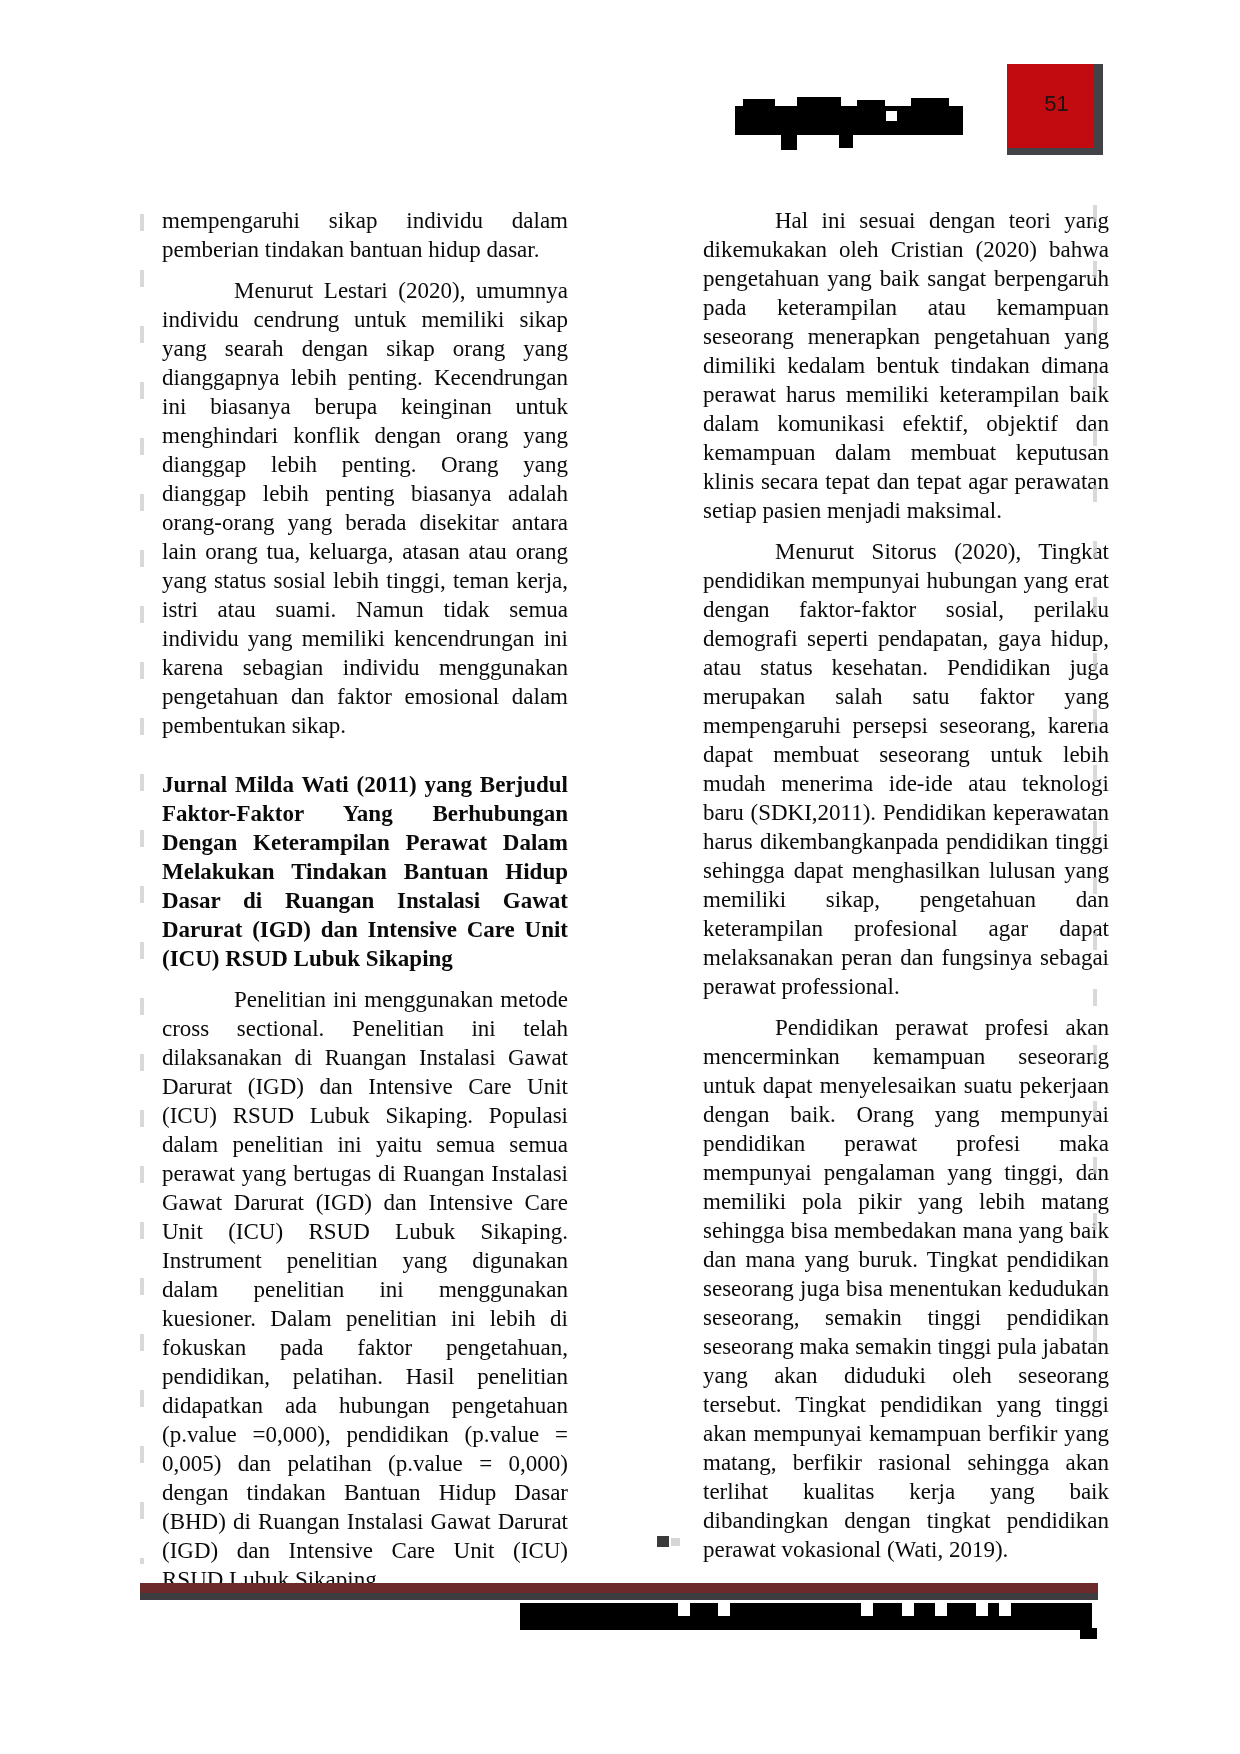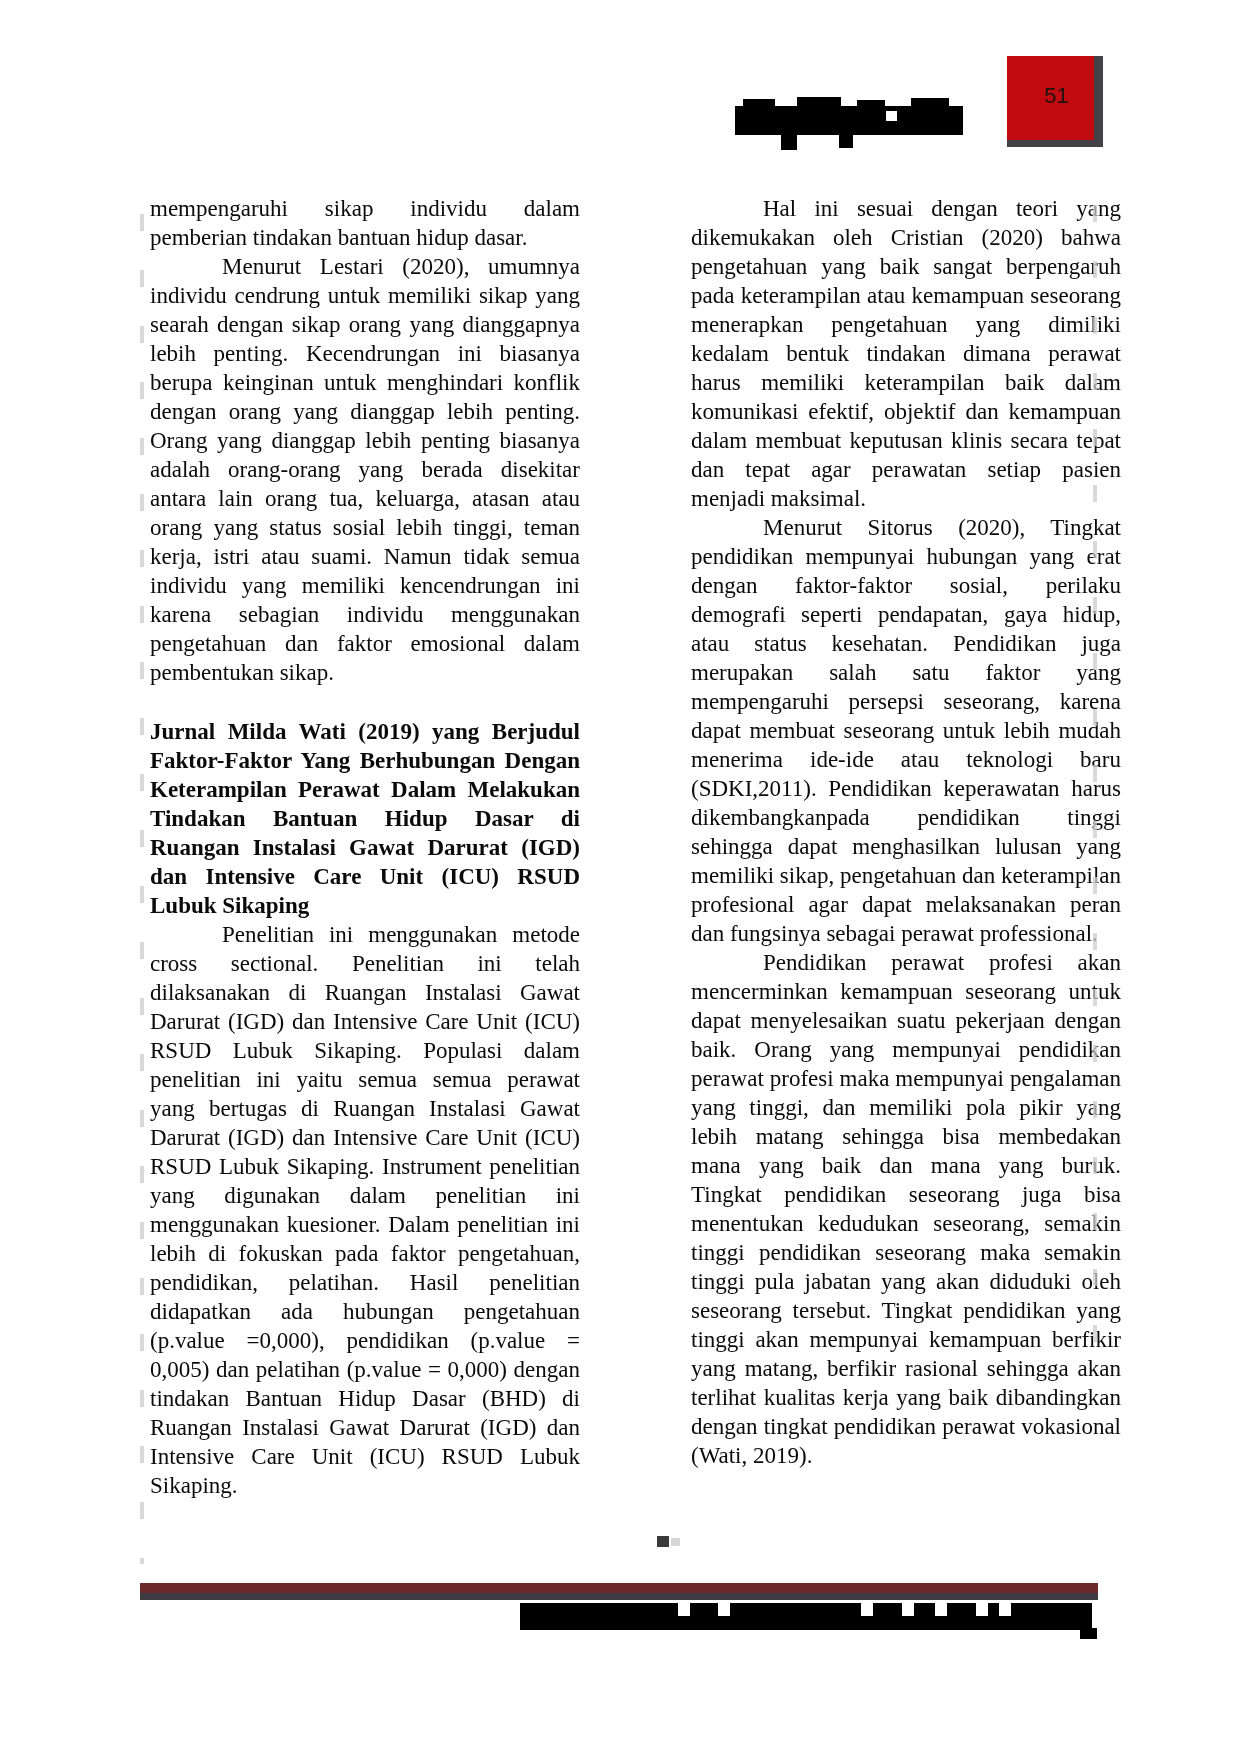--- a/index.html
+++ b/index.html
@@ -15,38 +15,38 @@
   .rt-main{left:0;top:9px;width:228px;height:29px;}
   .rt-b1{left:8px;top:2px;width:32px;height:10px;}
   .rt-b2{left:62px;top:0px;width:44px;height:12px;}
   .rt-b3{left:122px;top:3px;width:28px;height:9px;}
   .rt-b4{left:176px;top:1px;width:38px;height:11px;}
   .rt-d1{left:46px;top:38px;width:16px;height:15px;}
   .rt-d2{left:104px;top:38px;width:14px;height:13px;}
   .rt-notch{position:absolute;left:151px;top:14px;width:11px;height:10px;background:#fff;}
 
   .page-number-box{
-    position:absolute;left:1007px;top:56px;width:87px;height:84px;
+    position:absolute;left:1007px;top:64px;width:87px;height:84px;
     background:#C20B10;border-right:9px solid #434347;border-bottom:7px solid #434347;
     display:flex;align-items:center;justify-content:center;
   }
   .page-number-box span{
     font-family:"Liberation Sans", sans-serif;font-size:22px;color:#1d1310;
     transform:translate(6px,-2px);
   }
 
   
   .col{
     position:absolute;top:194px;width:430px;
     font-size:23px;line-height:29px;color:#0a0a0a;
     text-align:justify;
   }
   .col-left{left:150px;}
   .col-right{left:691px;}
-  .col p{margin:0;}
+  .col p{margin:12px;}
   .col p.indent{text-indent:72px;}
   .col p.heading{font-weight:bold;margin-top:30px;}
   .it{}
   .bd{font-weight:bold;}
 
   
   .change-bars{position:absolute;width:4px;pointer-events:none;
     background:repeating-linear-gradient(180deg,#cccccc 0 17px,transparent 17px 56px);
     opacity:.75;}
   .cb-left{left:140px;top:214px;height:1350px;}
@@ -81,21 +81,21 @@
     <div class="rt-notch"></div>
   </div>
 
   <div class="page-number-box">
     <span>51</span>
   </div>
 
   <div class="col col-left" id="col-left">
       <p><span>mempengaruhi sikap individu dalam pemberian tindakan bantuan hidup dasar.</span></p>
       <p class="indent"><span>Menurut Lestari (2020), umumnya individu cendrung untuk memiliki sikap yang searah dengan sikap orang yang dianggapnya lebih penting. Kecendrungan ini biasanya berupa keinginan untuk menghindari konflik dengan orang yang dianggap lebih penting. Orang yang dianggap lebih penting biasanya adalah orang-orang yang berada disekitar antara lain orang tua, keluarga, atasan atau orang yang status sosial lebih tinggi, teman kerja, istri atau suami. Namun tidak semua individu yang memiliki kencendrungan ini karena sebagian individu menggunakan pengetahuan dan faktor emosional dalam pembentukan sikap.</span></p>
-      <p class="heading"><span class="bd">Jurnal Milda Wati (2019) yang Berjudul Faktor-Faktor Yang Berhubungan Dengan Keterampilan Perawat Dalam Melakukan Tindakan Bantuan Hidup Dasar di Ruangan Instalasi Gawat Darurat (IGD) dan </span><span class="it bd">Intensive Care Unit</span><span class="bd"> (ICU) RSUD Lubuk Sikaping</span></p>
+      <p class="heading"><span class="bd">Jurnal Milda Wati (2011) yang Berjudul Faktor-Faktor Yang Berhubungan Dengan Keterampilan Perawat Dalam Melakukan Tindakan Bantuan Hidup Dasar di Ruangan Instalasi Gawat Darurat (IGD) dan </span><span class="it bd">Intensive Care Unit</span><span class="bd"> (ICU) RSUD Lubuk Sikaping</span></p>
       <p class="indent"><span>Penelitian ini menggunakan metode </span><span class="it">cross sectional</span><span>. Penelitian ini telah dilaksanakan di Ruangan Instalasi Gawat Darurat (IGD) dan </span><span class="it">Intensive Care Unit</span><span> (ICU) RSUD Lubuk Sikaping. Populasi dalam penelitian ini yaitu semua  semua perawat yang bertugas di Ruangan Instalasi Gawat Darurat (IGD) dan </span><span class="it">Intensive Care Unit</span><span> (ICU) RSUD Lubuk Sikaping. Instrument penelitian yang digunakan dalam penelitian ini menggunakan kuesioner.  Dalam penelitian ini lebih di fokuskan pada faktor pengetahuan, pendidikan, pelatihan. Hasil penelitian didapatkan ada hubungan pengetahuan (p.value =0,000), pendidikan (p.value = 0,005) dan pelatihan (p.value = 0,000) dengan tindakan Bantuan Hidup Dasar (BHD) di Ruangan Instalasi Gawat Darurat (IGD) dan Intensive Care Unit (ICU) RSUD Lubuk Sikaping.</span></p>
     </div>
   <div class="col col-right" id="col-right">
       <p class="indent"><span>Hal ini sesuai dengan teori yang dikemukakan oleh Cristian (2020) bahwa pengetahuan yang baik sangat berpengaruh pada keterampilan atau kemampuan seseorang menerapkan pengetahuan yang dimiliki kedalam bentuk tindakan dimana perawat harus memiliki keterampilan baik dalam komunikasi efektif, objektif dan kemampuan dalam membuat keputusan klinis secara tepat dan tepat agar perawatan setiap pasien menjadi maksimal.</span></p>
       <p class="indent"><span>Menurut Sitorus (2020), Tingkat pendidikan mempunyai hubungan yang erat dengan faktor-faktor sosial, perilaku demografi seperti pendapatan, gaya hidup, atau status kesehatan. Pendidikan juga merupakan salah satu faktor yang mempengaruhi persepsi seseorang, karena dapat membuat seseorang untuk lebih mudah menerima ide-ide atau teknologi baru (SDKI,2011). Pendidikan keperawatan harus dikembangkanpada pendidikan tinggi sehingga dapat menghasilkan lulusan yang memiliki sikap, pengetahuan dan keterampilan profesional agar dapat melaksanakan peran dan fungsinya sebagai perawat professional.</span></p>
       <p class="indent"><span>Pendidikan perawat profesi akan mencerminkan kemampuan seseorang untuk dapat menyelesaikan suatu pekerjaan dengan baik. Orang yang mempunyai pendidikan perawat profesi maka mempunyai pengalaman yang tinggi, dan memiliki pola pikir yang lebih matang sehingga bisa membedakan mana yang baik dan mana yang buruk. Tingkat pendidikan seseorang juga bisa menentukan kedudukan seseorang, semakin tinggi pendidikan seseorang maka semakin tinggi pula jabatan yang akan diduduki oleh seseorang tersebut. Tingkat pendidikan yang tinggi akan mempunyai kemampuan berfikir yang matang, berfikir rasional sehingga akan terlihat kualitas kerja yang baik dibandingkan dengan tingkat pendidikan perawat vokasional (Wati, 2019).</span></p>
     </div>
 
   <div class="change-bars cb-left"></div>
   <div class="change-bars cb-right"></div>

